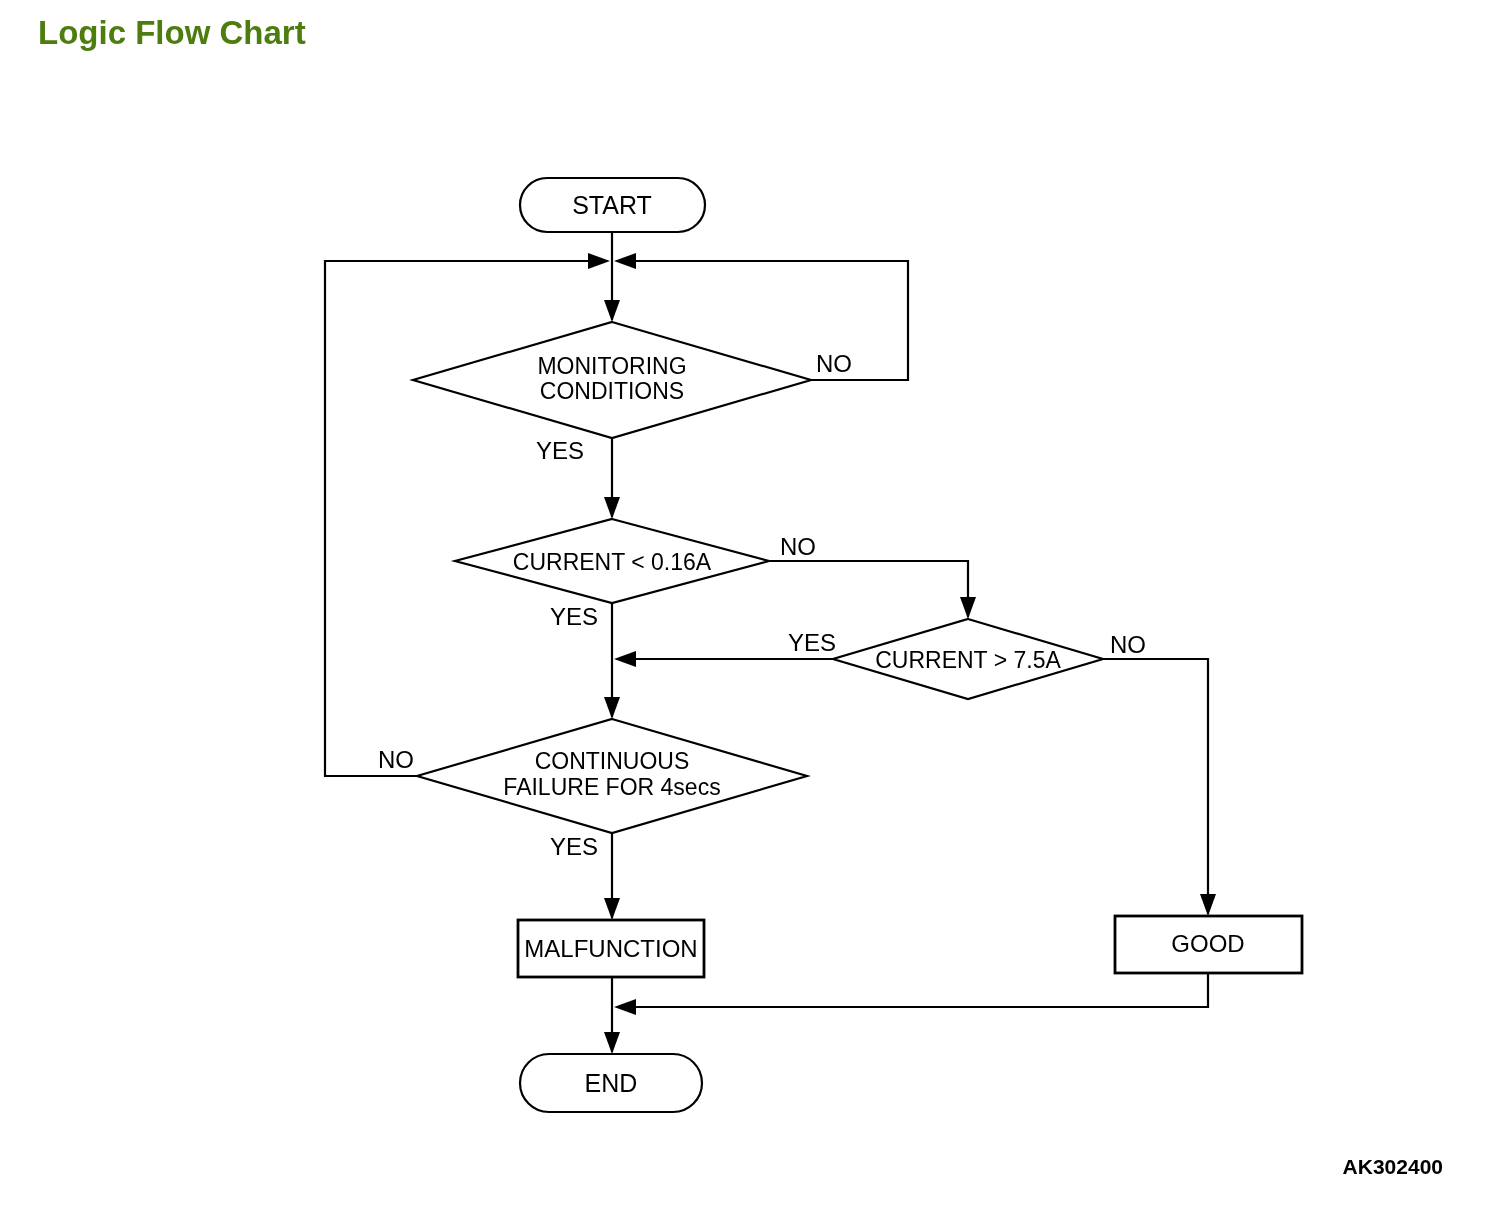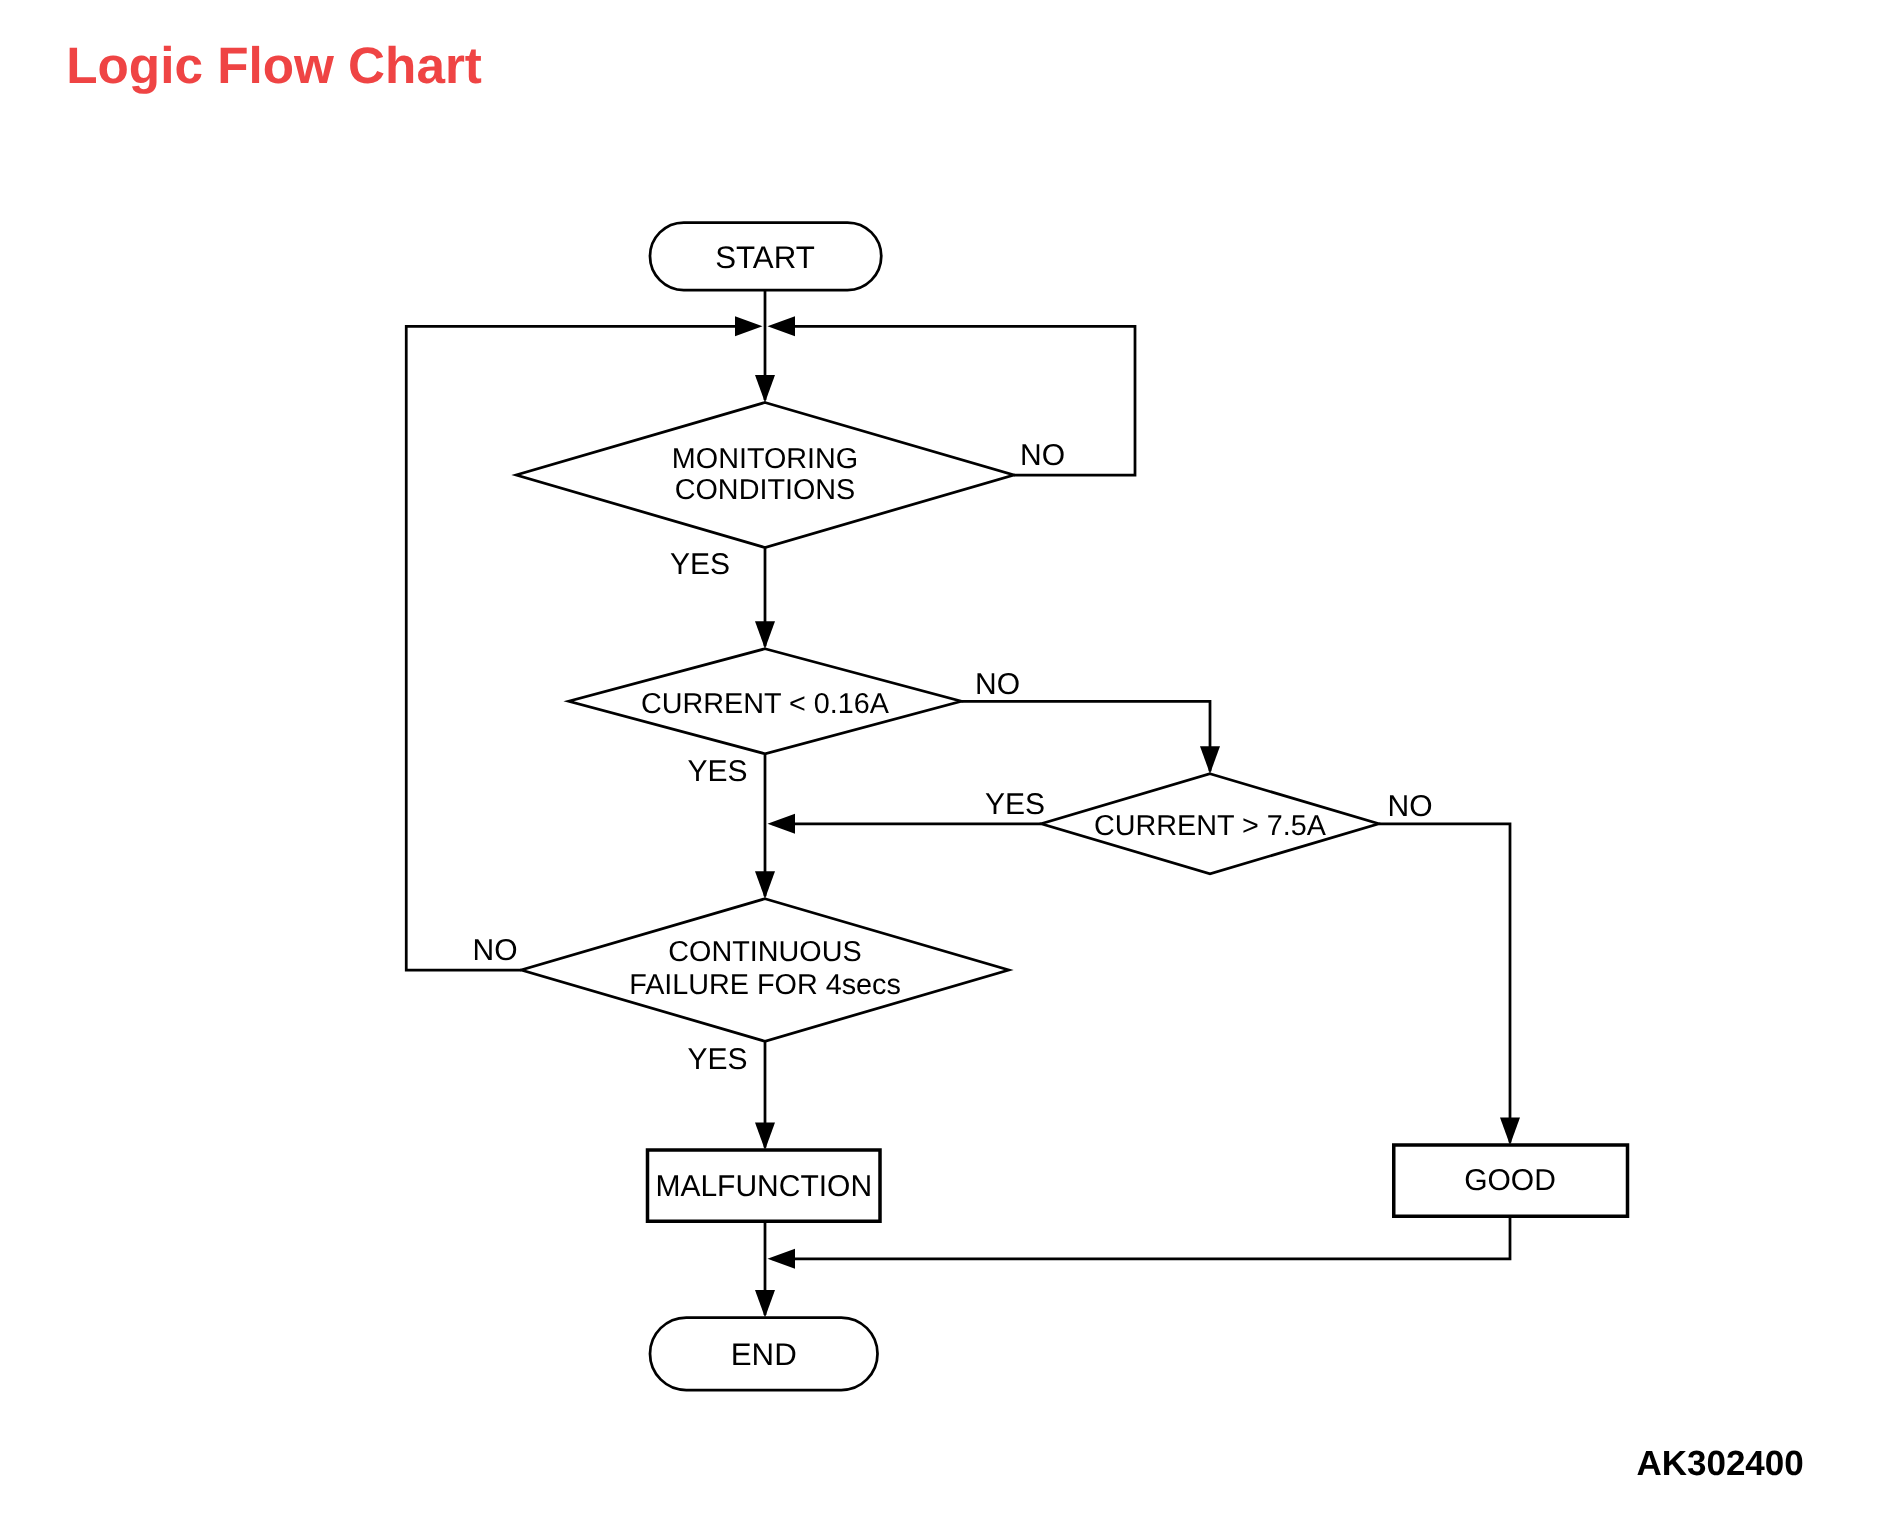--- a/index.html
+++ b/index.html
@@ -10,31 +10,31 @@
     background: #ffffff;
     position: relative;
     font-family: "Liberation Sans", sans-serif;
     color: #000;
     overflow: hidden;
   }
   .page-title {
     position: absolute;
     left: 38px;
     top: 14px;
-    margin: 15px;
-    font-size: 41px;
+    margin: 0;
+    font-size: 33px;
     font-weight: bold;
     letter-spacing: 0px;
-    color: #ef4444;
+    color: #4d7c0f;
   }
   .figure-code {
     position: absolute;
     right: 61px;
     top: 1155px;
-    font-size: 28px;
+    font-size: 21px;
     font-weight: bold;
     color: #000;
   }
   svg.flowchart { position: absolute; left: 0; top: 0; display: block; }
 
   .connector { fill: none; stroke: #000000; stroke-width: 2.2; }
   .node-shape { fill: #ffffff; stroke: #000000; stroke-width: 2.2; }
   .process-shape { stroke-width: 2.8; }
   .arrowhead { fill: #000000; stroke: none; }
 

